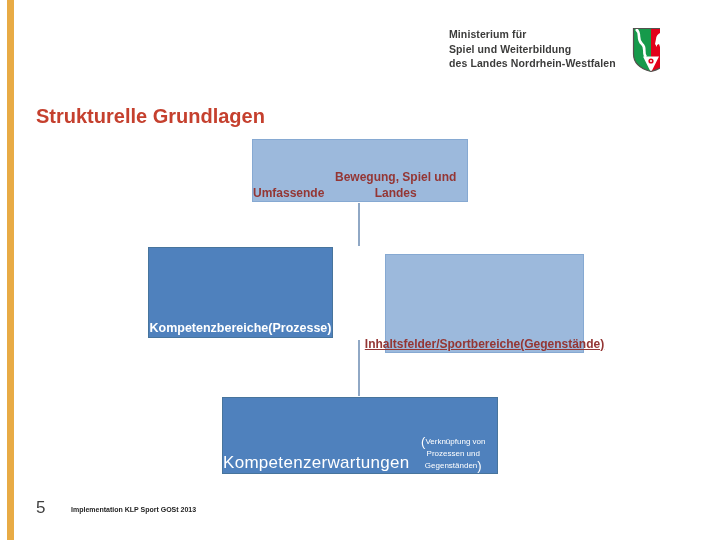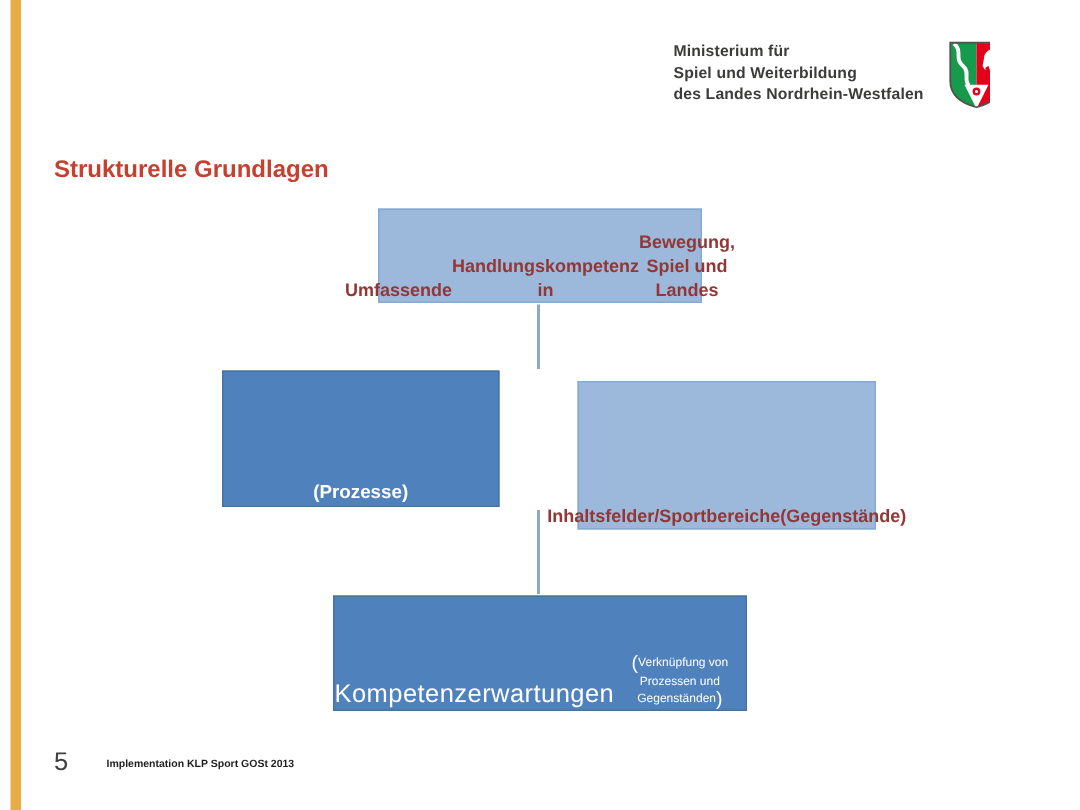--- a/index.html
+++ b/index.html
@@ -17,21 +17,21 @@
     background: var(--accent-stripe, #e8ab45);
   }
   .ministry {
     position: absolute; left: 449px; top: 27px;
     font-size: 10.5px; font-weight: bold; color: #3c3c3b;
     line-height: 14.5px; letter-spacing: 0.1px;
   }
   .logo { position: absolute; left: 632px; top: 27px; width: 38px; height: 46px; }
   .title {
     position: absolute; left: 36px; top: 105px;
-    font-size: 16px; font-weight: bold;
+    font-size: 20px; font-weight: bold;
     color: var(--title-red, #c5402e);
   }
   .box {
     position: absolute; display: flex; flex-direction: row;
     justify-content: center; align-items: flex-end; text-align: center;
     box-sizing: border-box;
   }
   .box-top {
     left: 252px; top: 139px; width: 216px; height: 63px;
     background: var(--light-blue, #9cb9dc); border: 1px solid #86a9d2;
@@ -41,21 +41,21 @@
   .box-left {
     left: 148px; top: 247px; width: 185px; height: 91px;
     background: var(--solid-blue, #4f81bd); border: 1px solid #47749c;
     color: #ffffff; font-weight: bold;
     font-size: 12.5px; line-height: 18px;
   }
   .box-right {
     left: 385px; top: 254px; width: 199px; height: 99px;
     background: var(--light-blue, #9cb9dc); border: 1px solid #86a9d2;
     color: var(--dark-red, #943634); font-weight: bold;
-    font-size: 12px; line-height: 16px;
+    font-size: 12px; line-height: 16px; text-decoration: underline;
   }
   .box-bottom {
     left: 222px; top: 397px; width: 276px; height: 77px;
     background: var(--solid-blue, #4f81bd); border: 1px solid #47749c;
     color: #ffffff;
   }
   .bb-title { font-size: 17px; font-weight: 400; letter-spacing: 0.3px; }
   .bb-sub { margin-top: 6px; font-size: 8px; }
   .bb-sub .paren { font-size: 13px; vertical-align: middle; }
   .bb-sub .sub-text { vertical-align: middle; }
@@ -102,27 +102,27 @@
       <circle cx="19" cy="34" r="2.6" fill="#e2001a"></circle>
       <circle cx="19" cy="34" r="1" fill="#ffffff"></circle>
     </g>
     <path d="M1.5,1.5 H36.5 V27 C36.5,37.5 28.5,42 19,44.5 C9.5,42 1.5,37.5 1.5,27 Z" fill="none" stroke="#55514e" stroke-width="1.2"></path>
   </svg>
 
   <div class="title">Strukturelle Grundlagen</div>
 
   <div class="box box-top">
     <div>Umfassende</div>
-    <div>Handlungskompetenz in</div>
     <div>Bewegung, Spiel und Landes</div>
   </div>
 
   <div class="vline v1"></div>
 
   <div class="box box-left">
+    <div>Kompetenzbereiche</div>
     <div>(Prozesse)</div>
   </div>
 
   <div class="box box-right">
     <div>Inhaltsfelder/</div>
     <div>Sportbereiche</div>
     <div>(Gegenstände)</div>
   </div>
 
   <div class="vline v2"></div>

